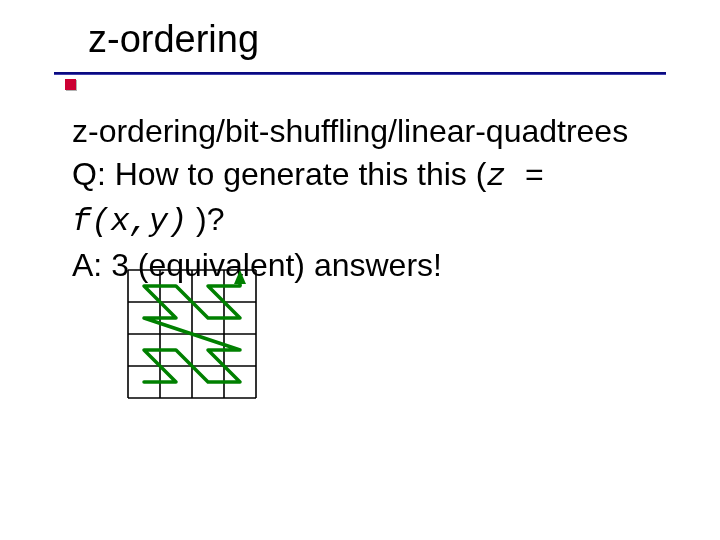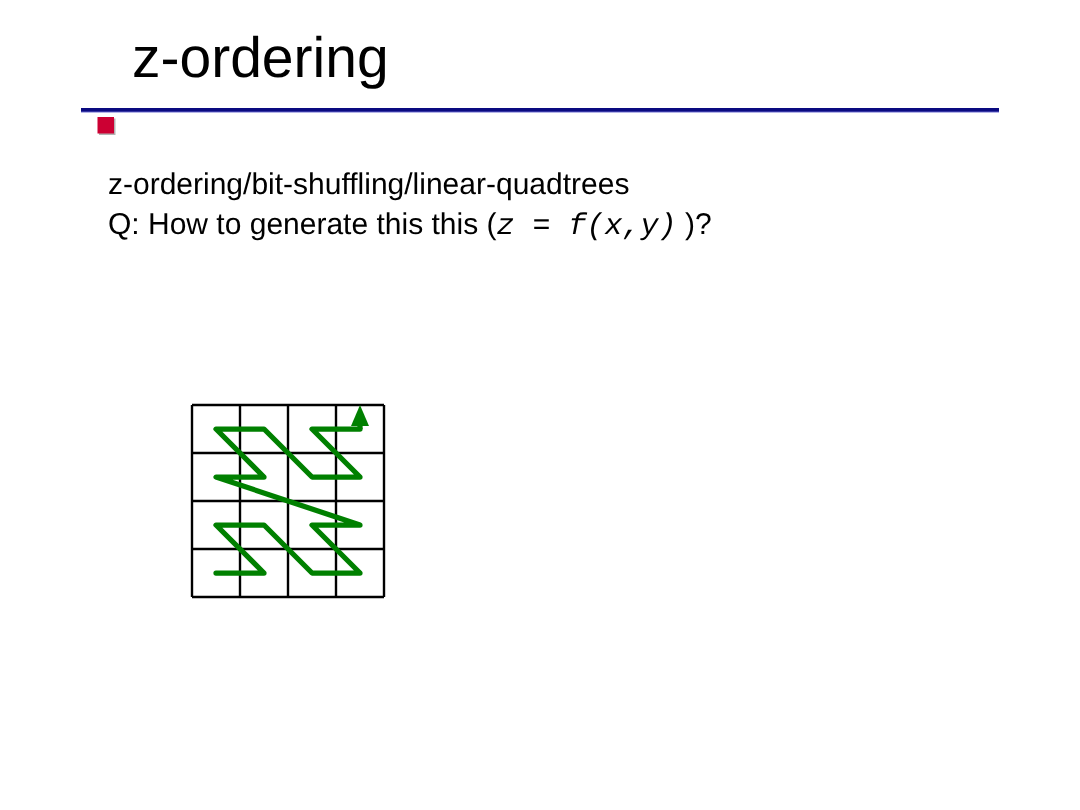--- a/index.html
+++ b/index.html
@@ -47,21 +47,21 @@
     height: 11px;
     background: #cc0033;
     box-shadow: 1px 1px 0 rgba(0,0,0,0.3);
     margin-top: 2px;
   }
   .body {
     position: absolute;
     left: 72px;
     top: 110px;
     width: 600px;
-    font-size: 20px;
+    font-size: 32px;
     line-height: 1.35;
     font-family: Verdana, Geneva, sans-serif;
   }
   .body .line {
     white-space: normal;
   }
   .italic-group {
     font-style: italic;
     font-family: Liberation Mono, monospace;
   }
@@ -81,20 +81,21 @@
   <div class="title-rule"></div>
   <div class="bullet-box" style="left:52px; top:76px;">
     <span class="bullet-sq"></span>
   </div>
 
   <div class="body">
     <div class="line">z-ordering/bit-shuffling/linear-quadtrees</div>
     <div class="line">
       <span>Q: How to generate this this (</span><span class="italic-group">z = f(x,y)</span><span> )?</span>
     </div>
+    <div class="line">A: 3 (equivalent) answers!</div>
   </div>
 
   <div class="diagram">
     <svg width="140" height="140" viewBox="0 0 140 140">
 
       <g stroke="#000" stroke-width="1.6" fill="none">
 
         <line x1="6" y1="6" x2="6" y2="134"></line>
         <line x1="38" y1="6" x2="38" y2="134"></line>
         <line x1="70" y1="6" x2="70" y2="134"></line>

